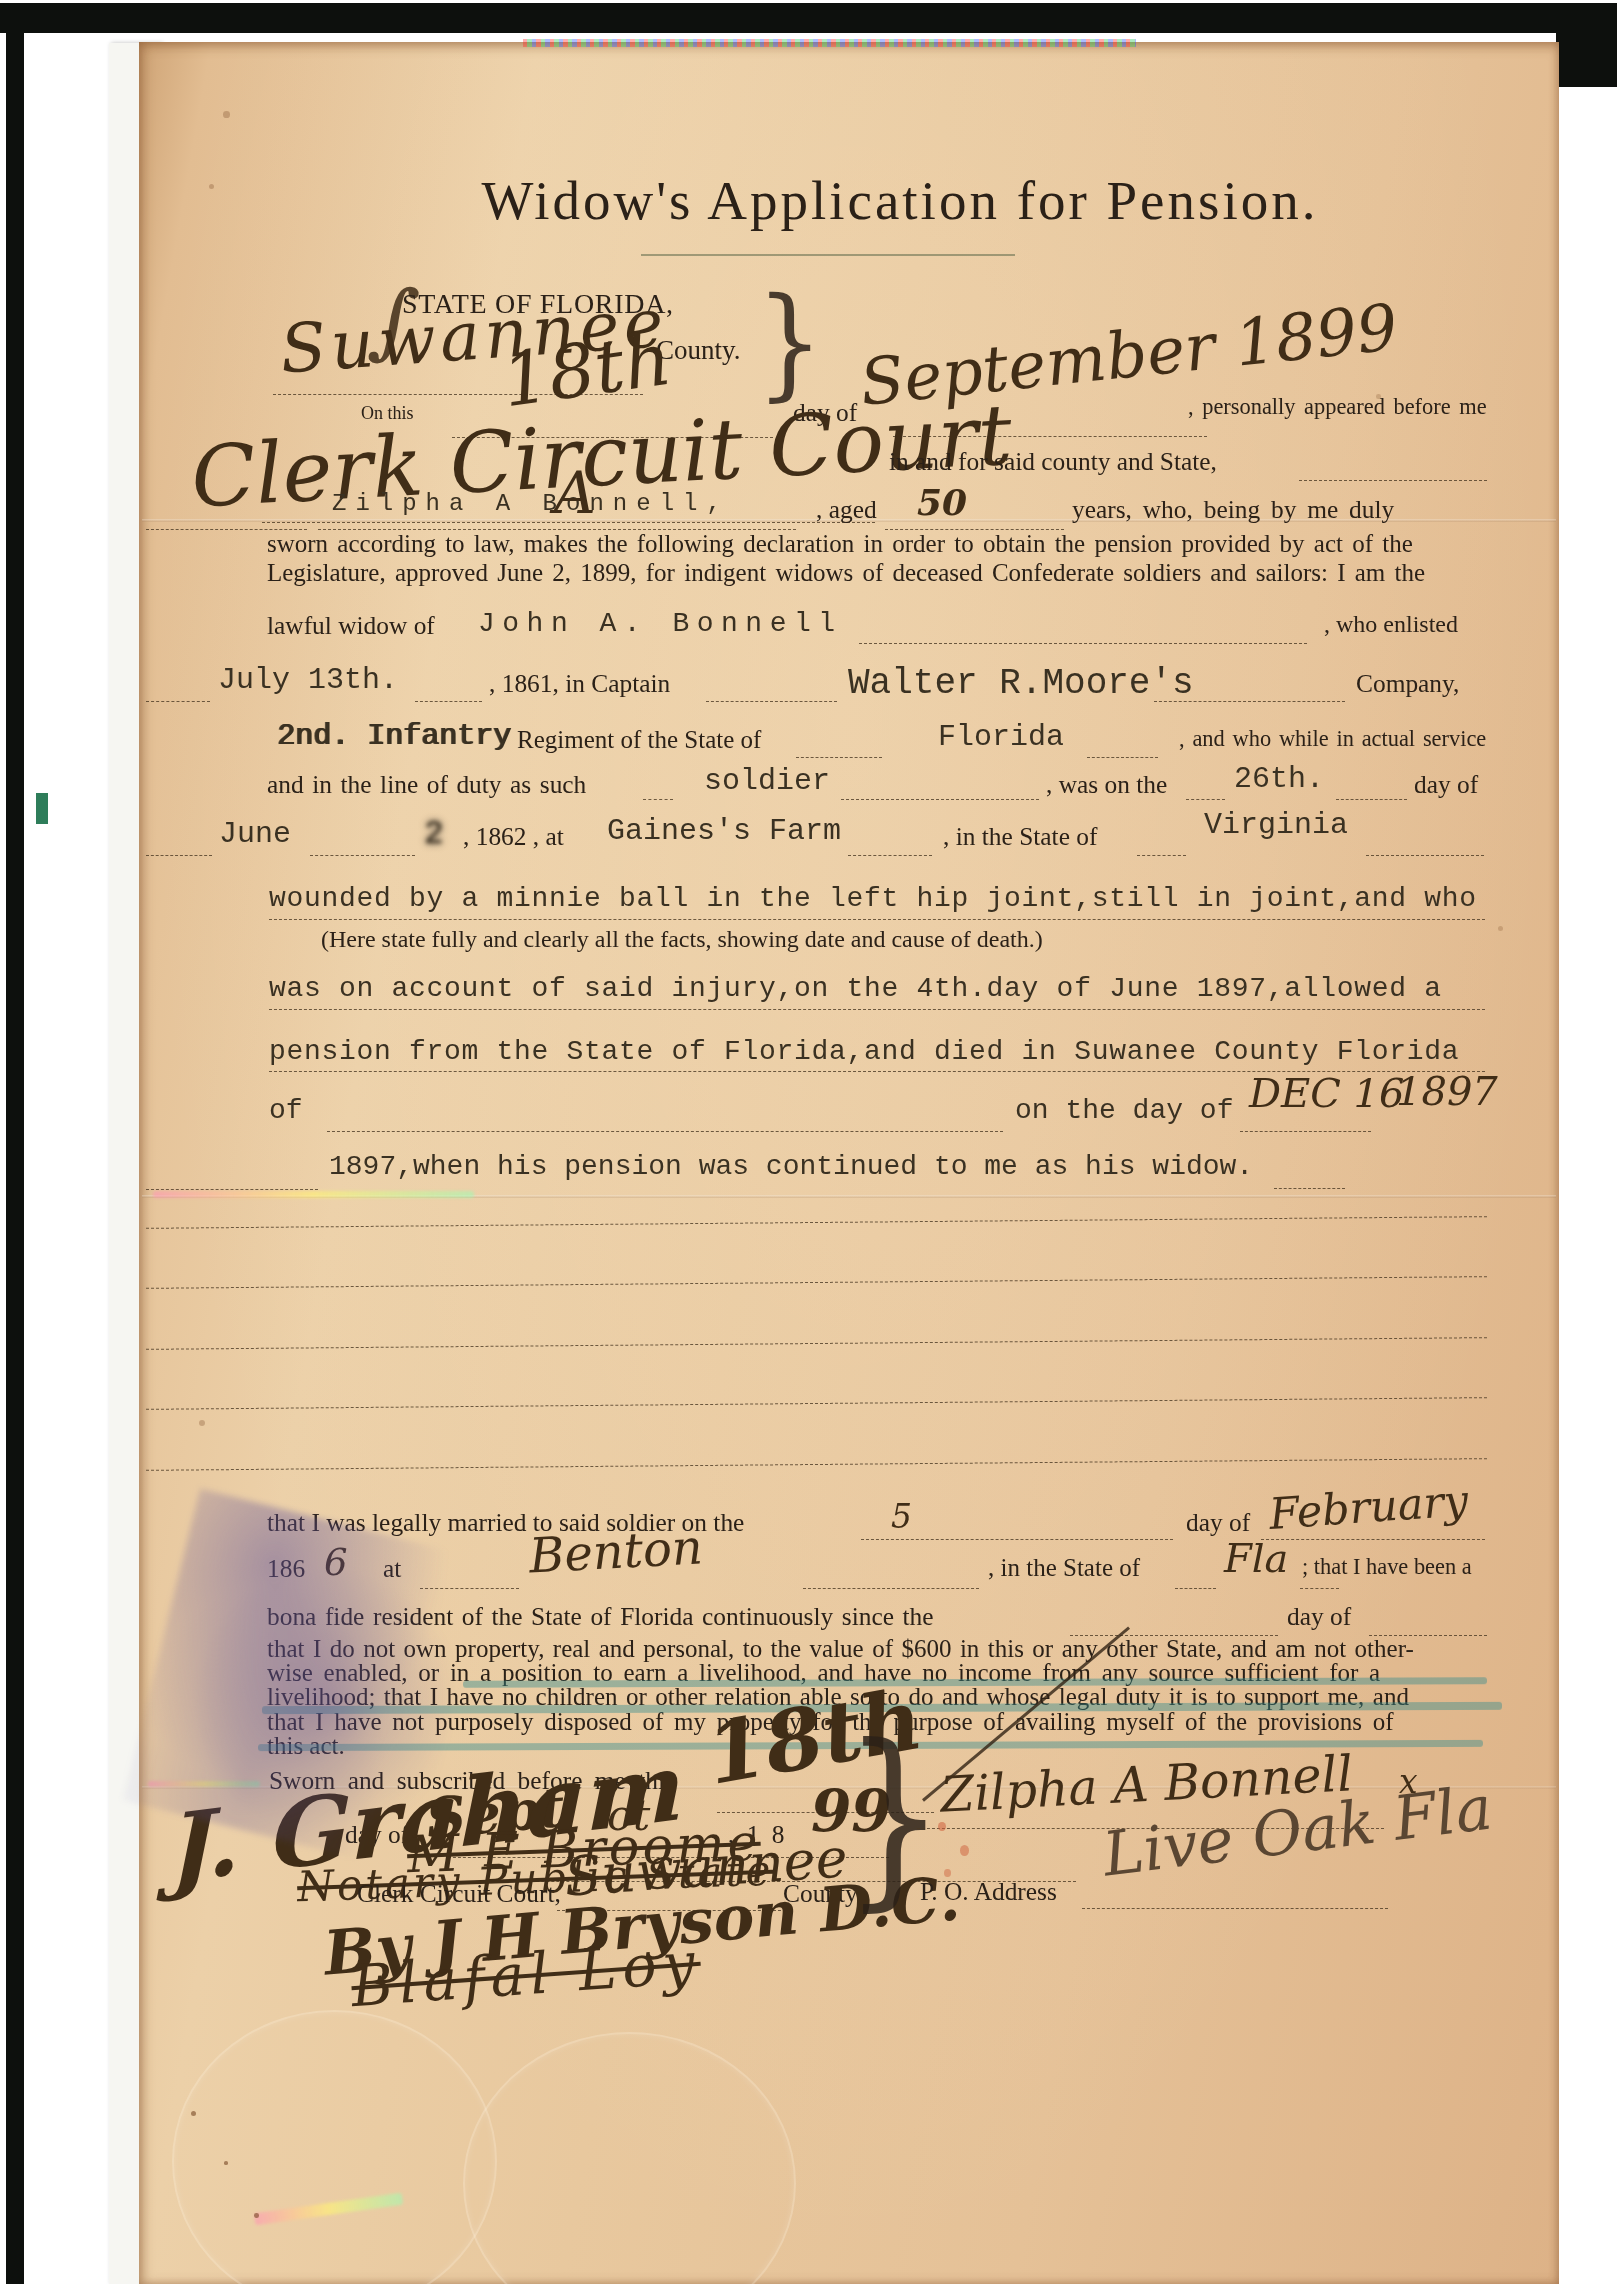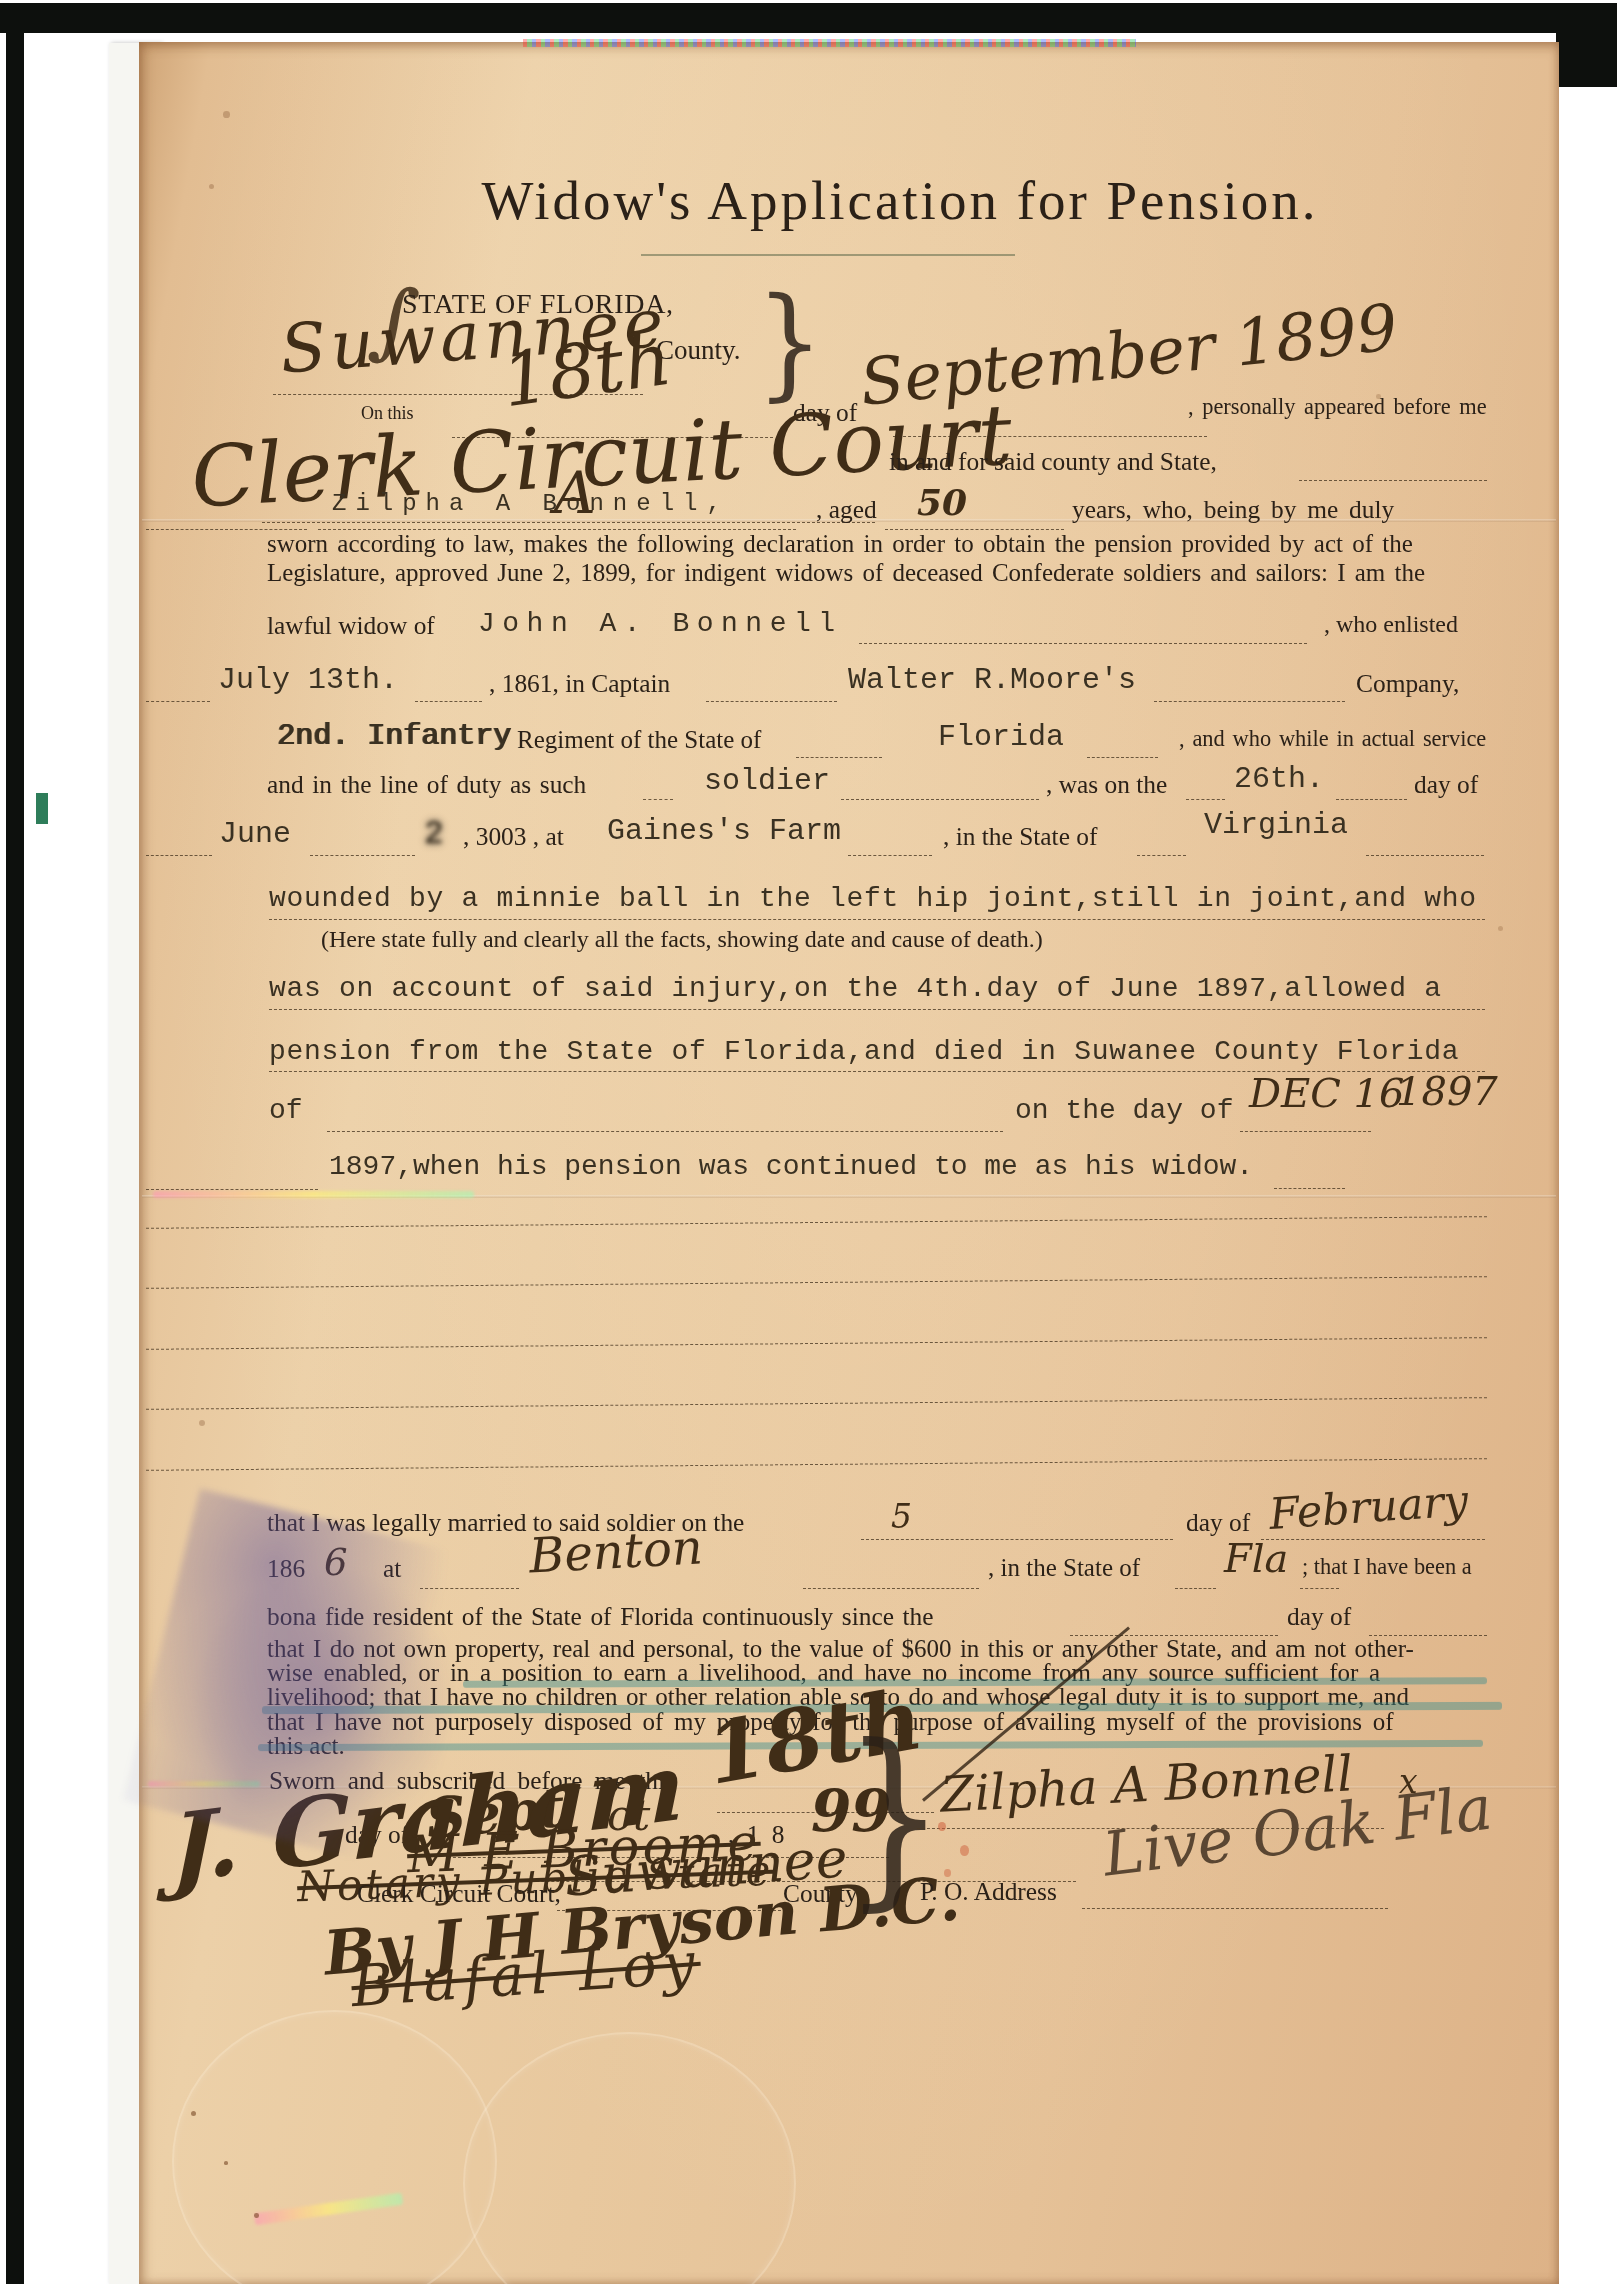--- a/index.html
+++ b/index.html
@@ -97,21 +97,21 @@
 <div class="abs printed" style="left:267px;top:611px;font-size:25.4px;">lawful widow of</div>
 <div class="abs typed" style="left:478px;top:608px;font-size:28px;letter-spacing:7.5px;">John A. Bonnell</div>
 <div class="abs dash" style="left:859px;top:643px;width:448px;"></div>
 <div class="abs printed" style="left:1324px;top:611px;font-size:24px;">, who enlisted</div>
 
 <div class="abs dash" style="left:146px;top:701px;width:64px;"></div>
 <div class="abs typed" style="left:218px;top:663px;font-size:30px;">July 13th.</div>
 <div class="abs dash" style="left:415px;top:701px;width:67px;"></div>
 <div class="abs printed" style="left:489px;top:669px;font-size:25.4px;">, 1861, in Captain</div>
 <div class="abs dash" style="left:706px;top:701px;width:131px;"></div>
-<div class="abs typed" style="left:848px;top:663px;font-size:30px;">Walter R.Moore's</div>
+<div class="abs typed" style="left:848px;top:663px;font-size:36px;">Walter R.Moore's</div>
 <div class="abs dash" style="left:1154px;top:701px;width:191px;"></div>
 <div class="abs printed" style="left:1356px;top:669px;font-size:25.4px;">Company,</div>
 
 <div class="abs typed overstrike" style="left:267px;top:719px;font-size:30px;margin-left:10px;">2nd. Infantry</div>
 <div class="abs printed" style="left:517px;top:726px;font-size:25px;">Regiment of the State of</div>
 <div class="abs dash" style="left:796px;top:757px;width:86px;"></div>
 <div class="abs typed" style="left:938px;top:720px;font-size:30px;">Florida</div>
 <div class="abs dash" style="left:1087px;top:757px;width:71px;"></div>
 <div class="abs printed" style="left:1164px;top:726px;font-size:22.4px;word-spacing:2.2px;margin-left:15px;">, and who while in actual service</div>
 
@@ -122,21 +122,21 @@
 <div class="abs printed" style="left:1046px;top:770px;font-size:25.4px;">, was on the</div>
 <div class="abs dash" style="left:1186px;top:799px;width:39px;"></div>
 <div class="abs typed" style="left:1234px;top:762px;font-size:30px;">26th.</div>
 <div class="abs dash" style="left:1336px;top:799px;width:71px;"></div>
 <div class="abs printed" style="left:1414px;top:770px;font-size:25.4px;">day of</div>
 
 <div class="abs dash" style="left:146px;top:855px;width:66px;"></div>
 <div class="abs typed" style="left:219px;top:817px;font-size:30px;">June</div>
 <div class="abs dash" style="left:310px;top:855px;width:105px;"></div>
 <div class="abs typed" style="left:424px;top:816px;font-size:33px;filter:blur(1.9px);text-shadow:0 0 6.7px #2a2420;">2</div>
-<div class="abs printed" style="left:463px;top:822px;font-size:25.4px;">, 3003 , at</div>
+<div class="abs printed" style="left:463px;top:822px;font-size:25.4px;">, 1862 , at</div>
 <div class="abs typed" style="left:607px;top:814px;font-size:30px;">Gaines's Farm</div>
 <div class="abs dash" style="left:848px;top:855px;width:84px;"></div>
 <div class="abs printed" style="left:943px;top:822px;font-size:25.4px;">, in the State of</div>
 <div class="abs dash" style="left:1137px;top:855px;width:49px;"></div>
 <div class="abs typed" style="left:1204px;top:808px;font-size:30px;">Virginia</div>
 <div class="abs dash" style="left:1366px;top:855px;width:118px;"></div>
 
 <div class="abs typed" style="left:269px;top:883px;font-size:28px;letter-spacing:0.7px;">wounded by a minnie ball in the left hip joint,still in joint,and who</div>
 <div class="abs dash" style="left:269px;top:919px;width:1216px;"></div>
 <div class="abs printed" style="left:321px;top:926px;font-size:24px;">(Here state fully and clearly all the facts, showing date and cause of death.)</div>

